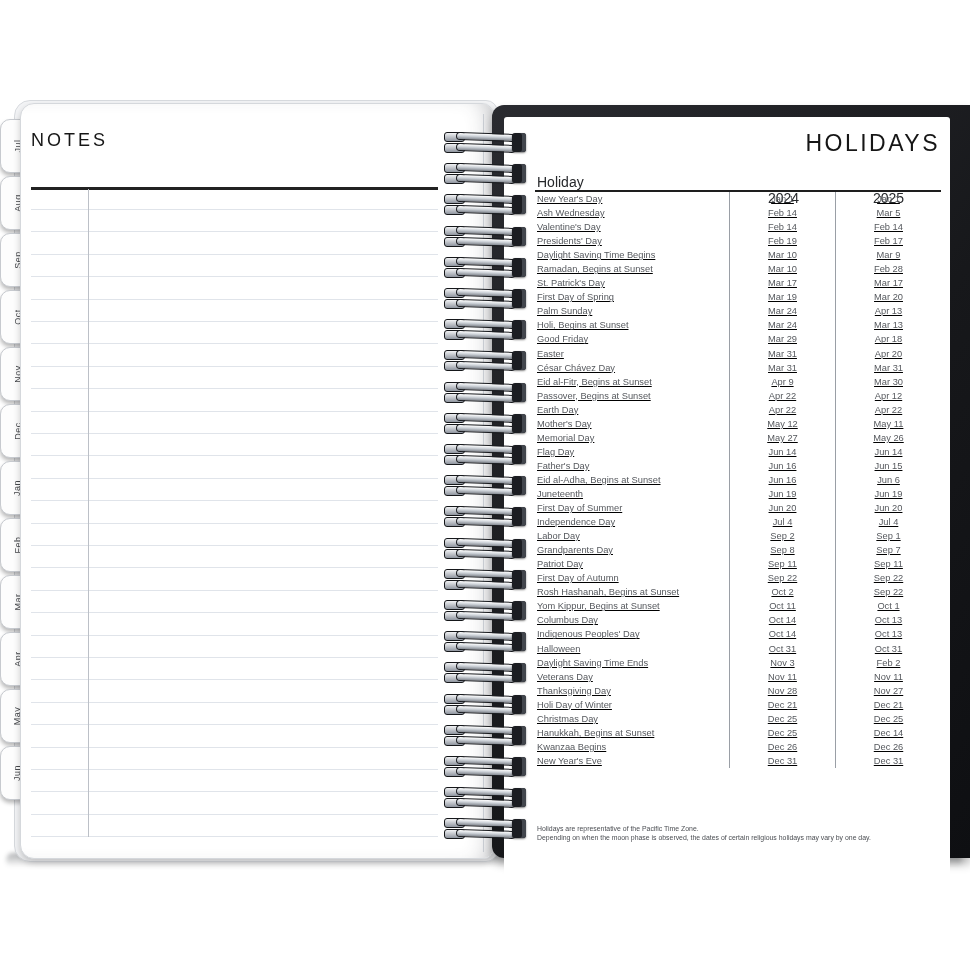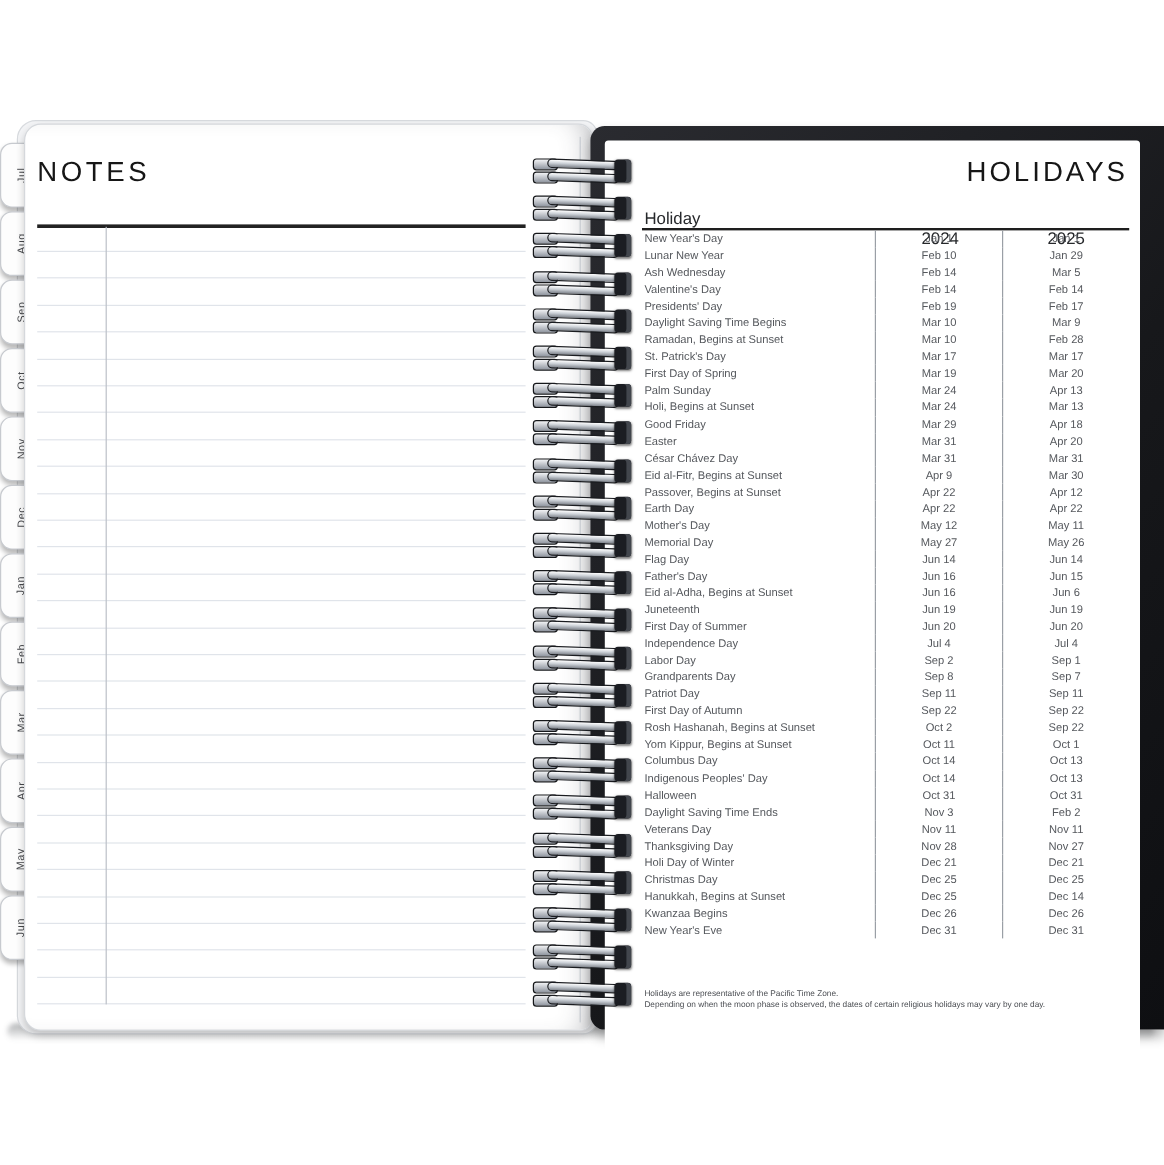--- a/index.html
+++ b/index.html
@@ -53,21 +53,21 @@
     border-radius:14px 12px 10px 14px;
     box-shadow:0 4px 7px rgba(0,0,0,.20), inset -18px 0 22px -14px rgba(55,60,70,.30);
     z-index:2;
   }
   .left-page::after{ 
     content:""; position:absolute; top:10px; bottom:6px; right:9px; width:1px;
     background:#c9cdd3;
   }
   .notes-title{
     position:absolute; left:10px; top:26px;
-    font-size:23px; font-weight:500; letter-spacing:3px; color:var(--title-text);
+    font-size:18px; font-weight:500; letter-spacing:3px; color:var(--title-text);
   }
   .notes-rule{
     position:absolute; left:10px; top:83px; width:407px; height:2.5px;
     background:var(--rule);
   }
   .ruled-line{
     position:absolute; left:10px; width:407px; height:1px;
     background:var(--ruled-line);
   }
   .margin-line{
@@ -98,21 +98,21 @@
     display:flex; align-items:center;
     font-size:14px; color:#26282b;
   }
   .thead .h-name{flex:1; text-align:left; padding-left:2px;}
   .thead .h-year{width:105px; text-align:center;margin-top:33px;}
   .hrule{
     position:absolute; left:31px; top:73px; width:406px; height:2px;
     background:#1e1e1e;
   }
   .rows{
-    position:absolute; left:31px; top:75px; width:406px;
+    position:absolute; left:31px; top:75px; width:406px;text-decoration:underline;
   }
   .hrow{
     display:flex; align-items:stretch; height:14.05px;
     font-size:9.3px; color:var(--body-text);
   }
   .hrow .c-name{
     flex:1; display:flex; align-items:center; padding-left:2px;
     white-space:nowrap; overflow:hidden;
   }
   .hrow .c-date{
@@ -238,25 +238,20 @@
         <span class="h-year">2025</span>
       </div>
       <div class="hrule"></div>
       <div class="rows" id="rows">
           <div class="hrow">
             <div class="c-name">New Year's Day</div>
             <div class="c-date">Jan 1</div>
             <div class="c-date">Jan 1</div>
           </div>
           <div class="hrow">
-            <div class="c-name">Lunar New Year</div>
-            <div class="c-date">Feb 10</div>
-            <div class="c-date">Jan 29</div>
-          </div>
-          <div class="hrow">
             <div class="c-name">Ash Wednesday</div>
             <div class="c-date">Feb 14</div>
             <div class="c-date">Mar 5</div>
           </div>
           <div class="hrow">
             <div class="c-name">Valentine's Day</div>
             <div class="c-date">Feb 14</div>
             <div class="c-date">Feb 14</div>
           </div>
           <div class="hrow">

